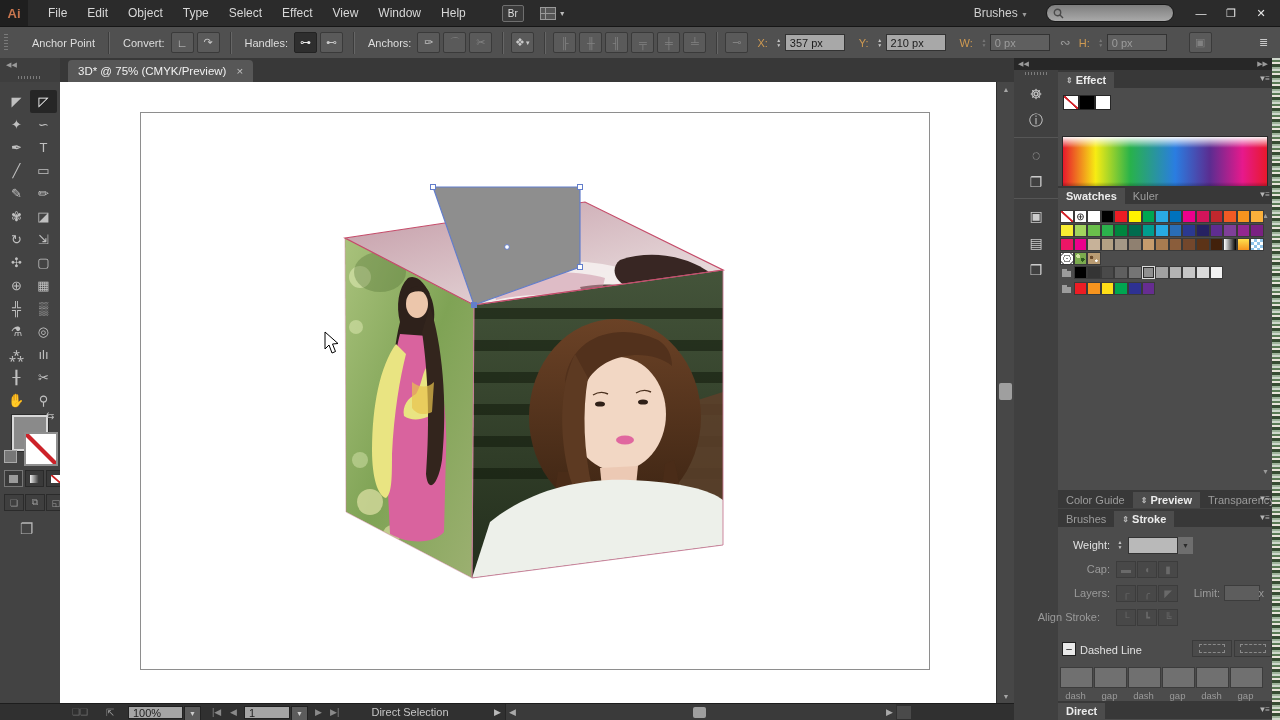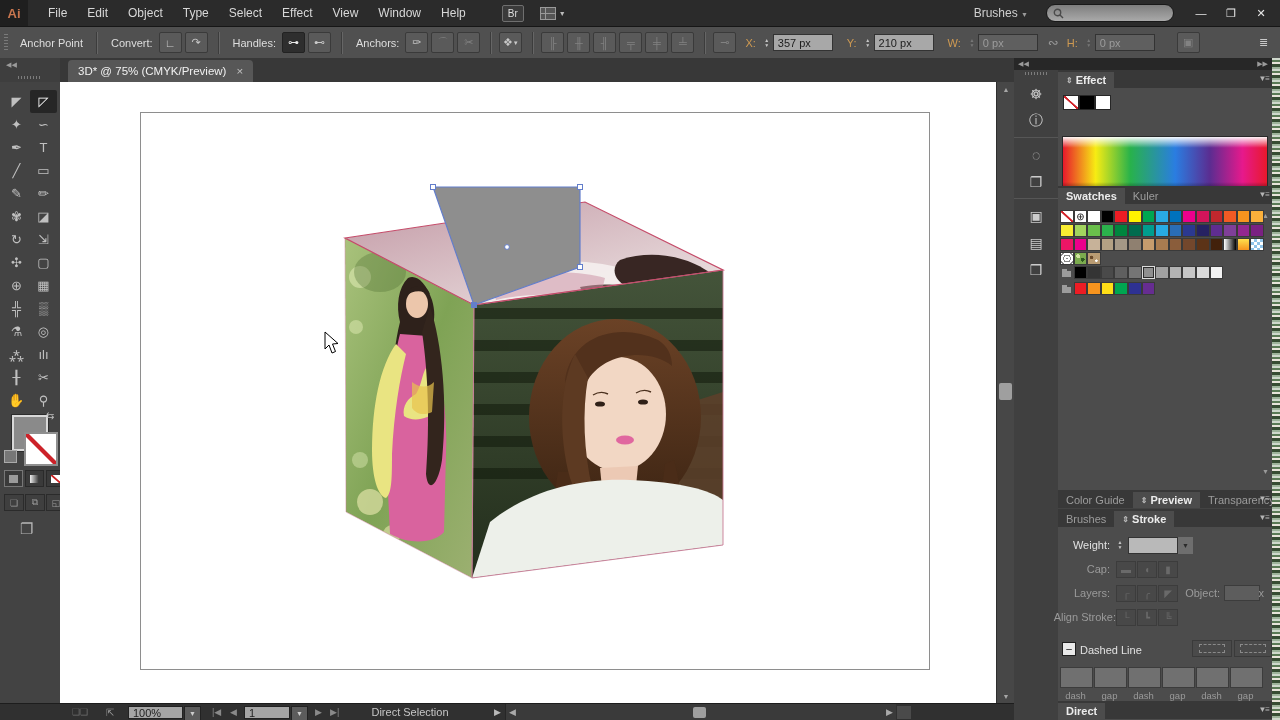--- a/index.html
+++ b/index.html
@@ -157,21 +157,21 @@
   </div>
   <div id="win-btns">
     <div class="winb">—</div>
     <div class="winb">❐</div>
     <div class="winb">✕</div>
   </div>
 </div>
 
 <div class="abs" id="controlbar">
   <div class="grip"></div>
-  <span class="cb-label" style="margin-left:8px">Anchor Point</span>
+  <span class="cb-label" style="margin-left:20px">Anchor Point</span>
   <div class="vsep"></div>
   <span class="cb-label">Convert:</span>
   <div class="cbtn">∟</div>
   <div class="cbtn">↷</div>
   <div class="vsep"></div>
   <span class="cb-label">Handles:</span>
   <div class="cbtn pressed">⊶</div>
   <div class="cbtn">⊷</div>
   <div class="vsep"></div>
   <span class="cb-label">Anchors:</span>
@@ -645,24 +645,24 @@
           <div class="dbtn" style="left: 58px; top: 34px;">▬</div>
           <div class="dbtn" style="left: 79px; top: 34px;">◖</div>
           <div class="dbtn" style="left: 100px; top: 34px;">▮</div>
         </div>
       <span class="slabel" style="right:162px;top:60px">Layers:</span>
       <div id="corner-buttons">
           <div class="dbtn" style="left: 58px; top: 58px;">┌</div>
           <div class="dbtn" style="left: 79px; top: 58px;">╭</div>
           <div class="dbtn" style="left: 100px; top: 58px;">◤</div>
         </div>
-      <span class="slabel" style="right:52px;top:60px">Object:</span>
+      <span class="slabel" style="right:52px;top:60px">Limit:</span>
       <div class="abs" id="limit-field" style="top:58px"></div>
       <span class="slabel" style="right:8px;top:60px">x</span>
-      <span class="slabel" style="right:156px;top:84px">Align Stroke:</span>
+      <span class="slabel" style="right:172px;top:84px">Align Stroke:</span>
       <div id="alignstroke-buttons">
           <div class="dbtn" style="left: 58px; top: 82px;">└</div>
           <div class="dbtn" style="left: 79px; top: 82px;">┗</div>
           <div class="dbtn" style="left: 100px; top: 82px;">╚</div>
         </div>
       <div class="abs" id="dash-check" style="top:115px">–</div>
       <span class="slabel lit" style="left:22px;top:117px">Dashed Line</span>
       <div class="preset" style="left:134px;width:38px;top:113px">
           <div class="pd"></div>
         </div>

